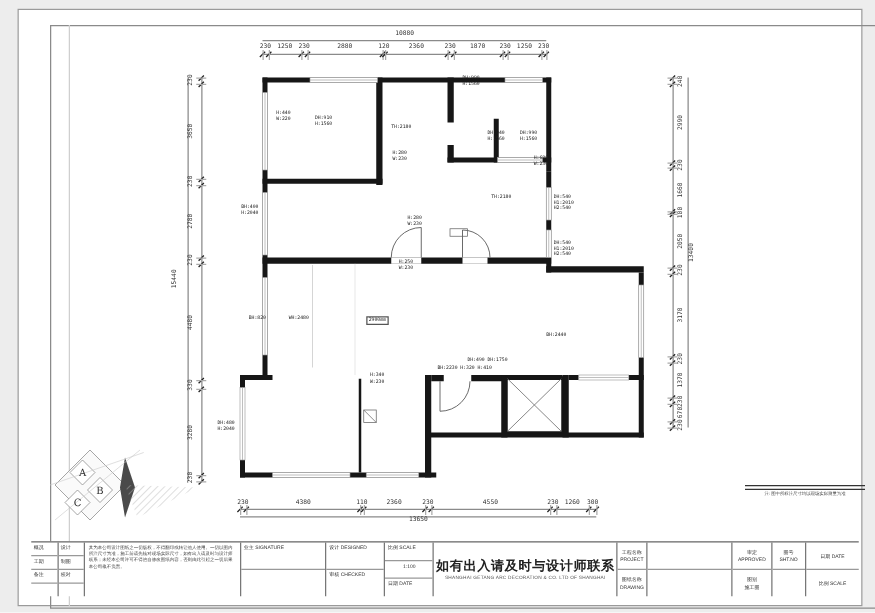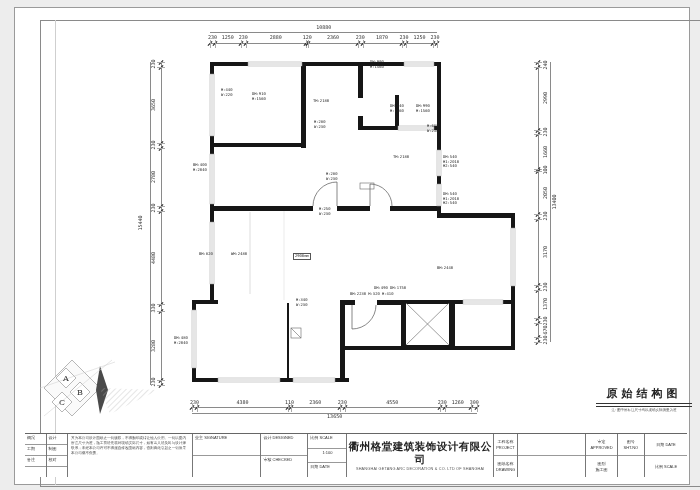--- a/index.html
+++ b/index.html
@@ -372,21 +372,20 @@
     </div>
     <div class="plab" style="left: 393px; top: 155px;">
       <div>TH:2180</div>
     </div>
     <div class="plab pbox" style="left: 293px; top: 253px;">
       <div>2900mm</div>
     </div>
   </div>
 
 <div class="dtitle">
-  <div class="t">原始结构图</div>
   <div class="ul"></div>
   <div class="n">注: 图中所标注尺寸均以现场实际测量为准</div>
 </div>
 
 <div class="tb">
   <div class="col" style="width:22px">
     <div class="cell">概况</div>
     <div class="cell">工期</div>
     <div class="cell">备注</div>
     <div class="cell"></div>
@@ -407,21 +406,21 @@
   <div class="col" style="width:48px">
     <div class="cell">设计  DESIGNED</div>
     <div class="cell">审核  CHECKED</div>
   </div>
   <div class="col" style="width:40px">
     <div class="cell">比例  SCALE</div>
     <div class="cell" style="text-align:center">1:100</div>
     <div class="cell">日期  DATE</div>
   </div>
   <div class="col company" style="width:150px">
-    <div class="cn">衢州格堂建筑装饰设计有限公司</div>
+    <div class="cn">如有出入请及时与设计师联系</div>
     <div class="en">SHANGHAI GETANG ARC DECORATION  &amp;  CO. LTD OF SHANGHAI</div>
   </div>
   <div class="col" style="width:24px">
     <div class="cell twoline">
       <span>工程名称</span>
       <span>PROJECT</span>
     </div>
     <div class="cell twoline">
       <span>图纸名称</span>
       <span>DRAWING</span>

